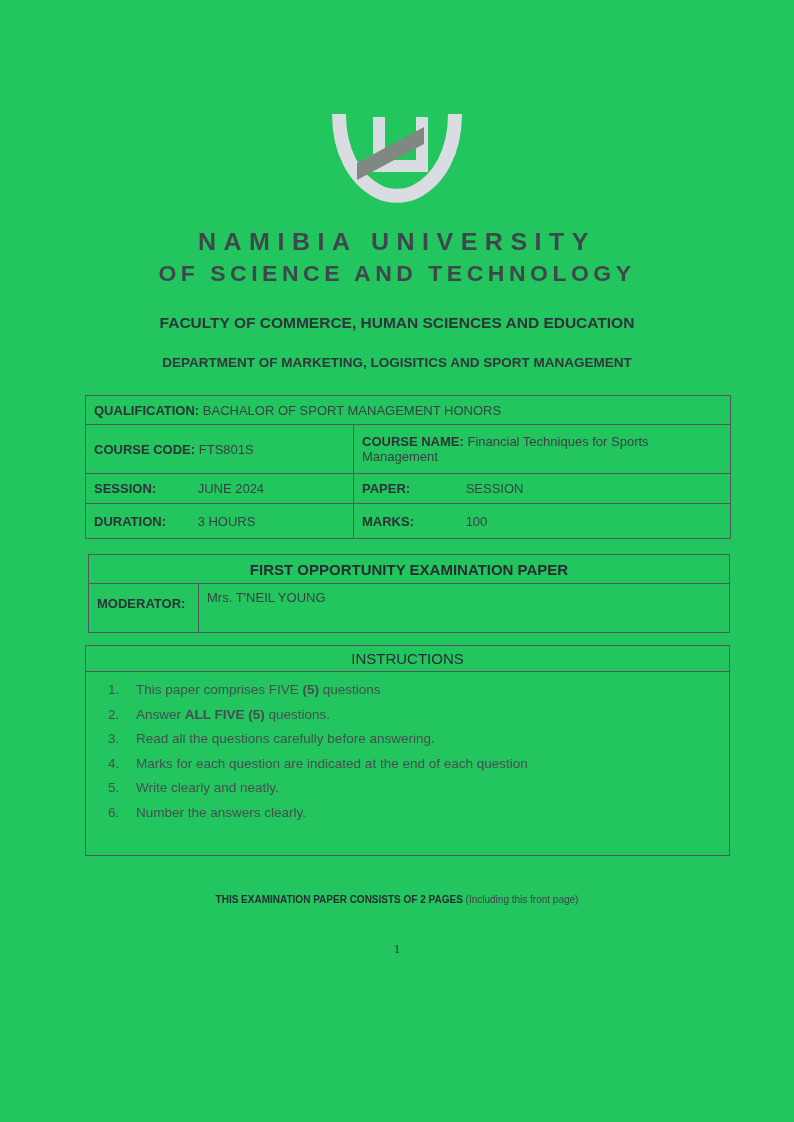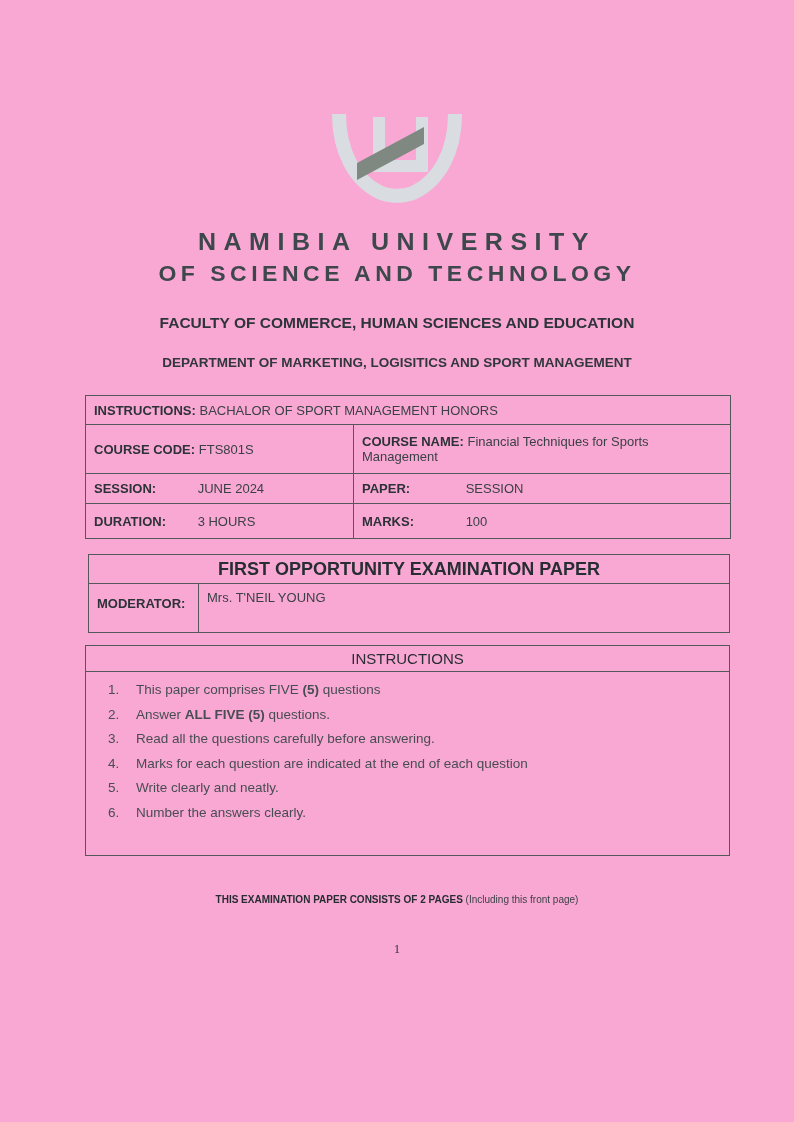--- a/index.html
+++ b/index.html
@@ -1,20 +1,20 @@
 <!DOCTYPE html>
 <html><head>
 <meta charset="utf-8">
 <style>
   html,body{margin:0;padding:0;background:#9a9a9a;}
   .page{
     position:relative;
     width:794px;height:1122px;
     margin:0 auto;
-    background:#f9a8d4;
+    background:#22c55e;
     font-family:"Liberation Sans", sans-serif;
     color:#32383d;
     overflow:hidden;
   }
   
   .logo{width:142px;height:114px;margin:100px auto 0;display:block;}
   
   .wordmark{ text-align:center; margin-top:13px; color:#3e474b;}
   .wordmark .line1{
     font-size:25px;font-weight:700;letter-spacing:7.5px;
@@ -39,21 +39,21 @@
   .course-table tr.r1 td{height:24px;}
   .course-table tr.r2 td{height:32px;}
   .course-table tr.r3 td{height:44px;}
   .course-table tr.r4 td{height:25px;}
   .course-table tr.r5 td{height:30px;}
   .tab-lbl{display:inline-block;width:100px;}
   .lvl-lbl{display:inline-block;width:52px;}
   .exam-table{margin:15px 0 0 88px;width:641px;}
   .exam-table col.c1{width:110px;}
   .exam-table col.c2{width:531px;}
-  .exam-table .title-cell{height:24px;text-align:center;font-weight:700;font-size:18px;color:#272d33;}
+  .exam-table .title-cell{height:24px;text-align:center;font-weight:700;font-size:15px;color:#272d33;}
   .exam-table tr.examiner td{height:68px;vertical-align:top;padding-top:6px;}
   .exam-table tr.examiner td.lblcell{padding-top:7px;}
   .exam-table tr.moderator td{height:34px;vertical-align:top;padding-top:6px;}
   .exam-table tr.moderator td.lblcell{padding-top:12px;}
   
   .instructions{
     margin:12px 0 0 85px;width:645px;
     border:1.3px solid #54585b;box-sizing:border-box;
   }
   .instructions .head{
@@ -102,21 +102,21 @@
   <div class="department">DEPARTMENT OF MARKETING, LOGISITICS AND SPORT MANAGEMENT</div>
 
   <table class="course-table">
     <colgroup>
         <col class="c1">
         <col class="c2">
       </colgroup>
     <tbody>
         <tr class="r1">
       <td colspan="2">
-        <span class="lbl">INSTRUCTIONS:</span>
+        <span class="lbl">QUALIFICATION:</span>
         <span class="val">BACHALOR OF  SPORT MANAGEMENT HONORS</span>
       </td>
     </tr>
     <tr class="r3">
       <td>
         <span class="lbl">COURSE CODE:</span>
         <span class="val">FTS801S</span>
       </td>
       <td>
         <span class="lbl">COURSE NAME:</span>

